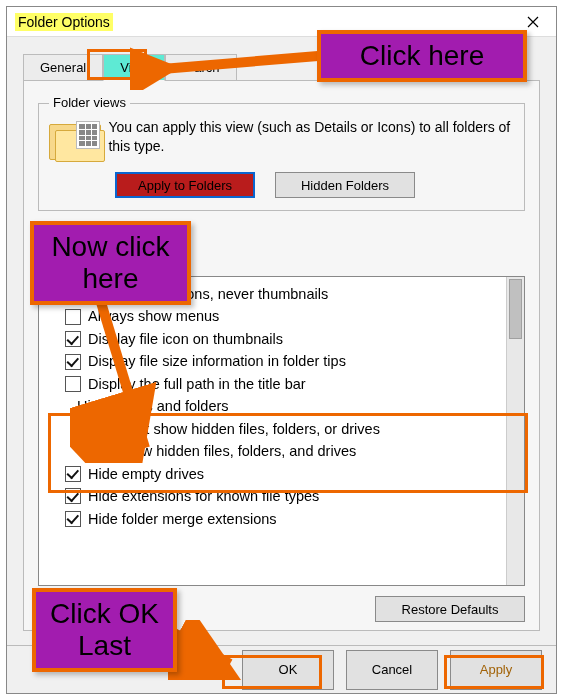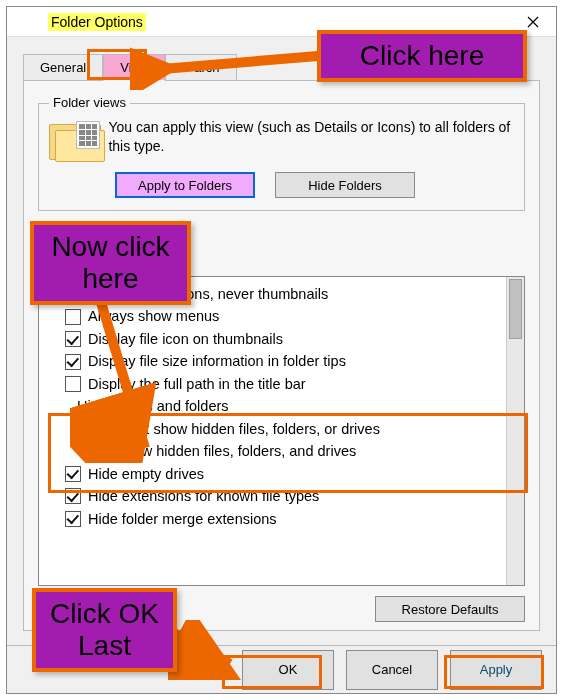--- a/index.html
+++ b/index.html
@@ -23,21 +23,21 @@
   }
   .titlebar {
     height: 30px;
     background: #fff;
     border-bottom: 1px solid #ddd;
     display: flex;
     align-items: center;
     justify-content: space-between;
     padding-left: 8px;
   }
-  .title-text { background: #ffff66; padding: 1px 3px; font-size: 14px; margin-left: 33px; }
+  .title-text { background: #ffff66; padding: 1px 3px; font-size: 14px; }
   .close-btn {
     width: 46px; height: 100%;
     display: flex; align-items: center; justify-content: center;
     cursor: pointer;
   }
   .body { padding: 10px 16px 14px 16px; flex: 1; display: flex; flex-direction: column; position: relative; }
   .tabs {
     display: flex;
     margin-top: 6px;
   }
@@ -45,21 +45,21 @@
     padding: 5px 16px 5px 16px;
     background: #ececec;
     border: 1px solid #bbb;
     border-bottom: none;
     margin-right: 0;
     cursor: pointer;
     position: relative;
     top: 1px;
   }
   .tab.active {
-    background: #f9a8d4;
+    background: #5eead4;
     border-bottom: 1px solid #f6f6f6;
     z-index: 3;
   }
   .tabpage {
     border: 1px solid #bbb;
     background: #f6f6f6;
     flex: 1;
     padding: 22px 14px 8px 14px;
     display: flex;
     flex-direction: column;
@@ -103,23 +103,23 @@
   .btn {
     min-width: 140px; height: 26px;
     background: #e1e1e1;
     border: 1px solid #8a8a8a;
     font-size: 13px;
     cursor: pointer;
     display:flex; align-items:center; justify-content:center;
   }
   .btn.primary {
     border: 2px solid #0a66d0;
-    background: #f0abfc;
-  }
-  .btn.disabled { color:#0c4a6e; }
+    background: #b91c1c;
+  }
+  .btn.disabled { color:#a16207; }
   .adv-label { margin-top: 46px; font-size: 13px; }
   .tree-wrap {
     margin-top: 4px;
     border: 1px solid #888;
     background: #fff;
     flex: 1;
     position: relative;
     display: flex;
   }
   .tree {
@@ -225,21 +225,21 @@
                 <span></span>
                 <span></span>
                 <span></span>
                 <span></span>
               </div>
           </div>
           <div class="fv-text">You can apply this view (such as Details or Icons) to all folders of this type.</div>
         </div>
         <div class="btnrow">
           <div class="btn primary">Apply to Folders</div>
-          <div class="btn">Hide Folders</div>
+          <div class="btn">Hidden Folders</div>
         </div>
       </div>
 
       <div class="adv-label">Advanced settings:</div>
 
       <div class="tree-wrap">
         <div class="tree">
           <div class="row">
             <span class="chk"></span>
             <span>Always show icons, never thumbnails</span>

